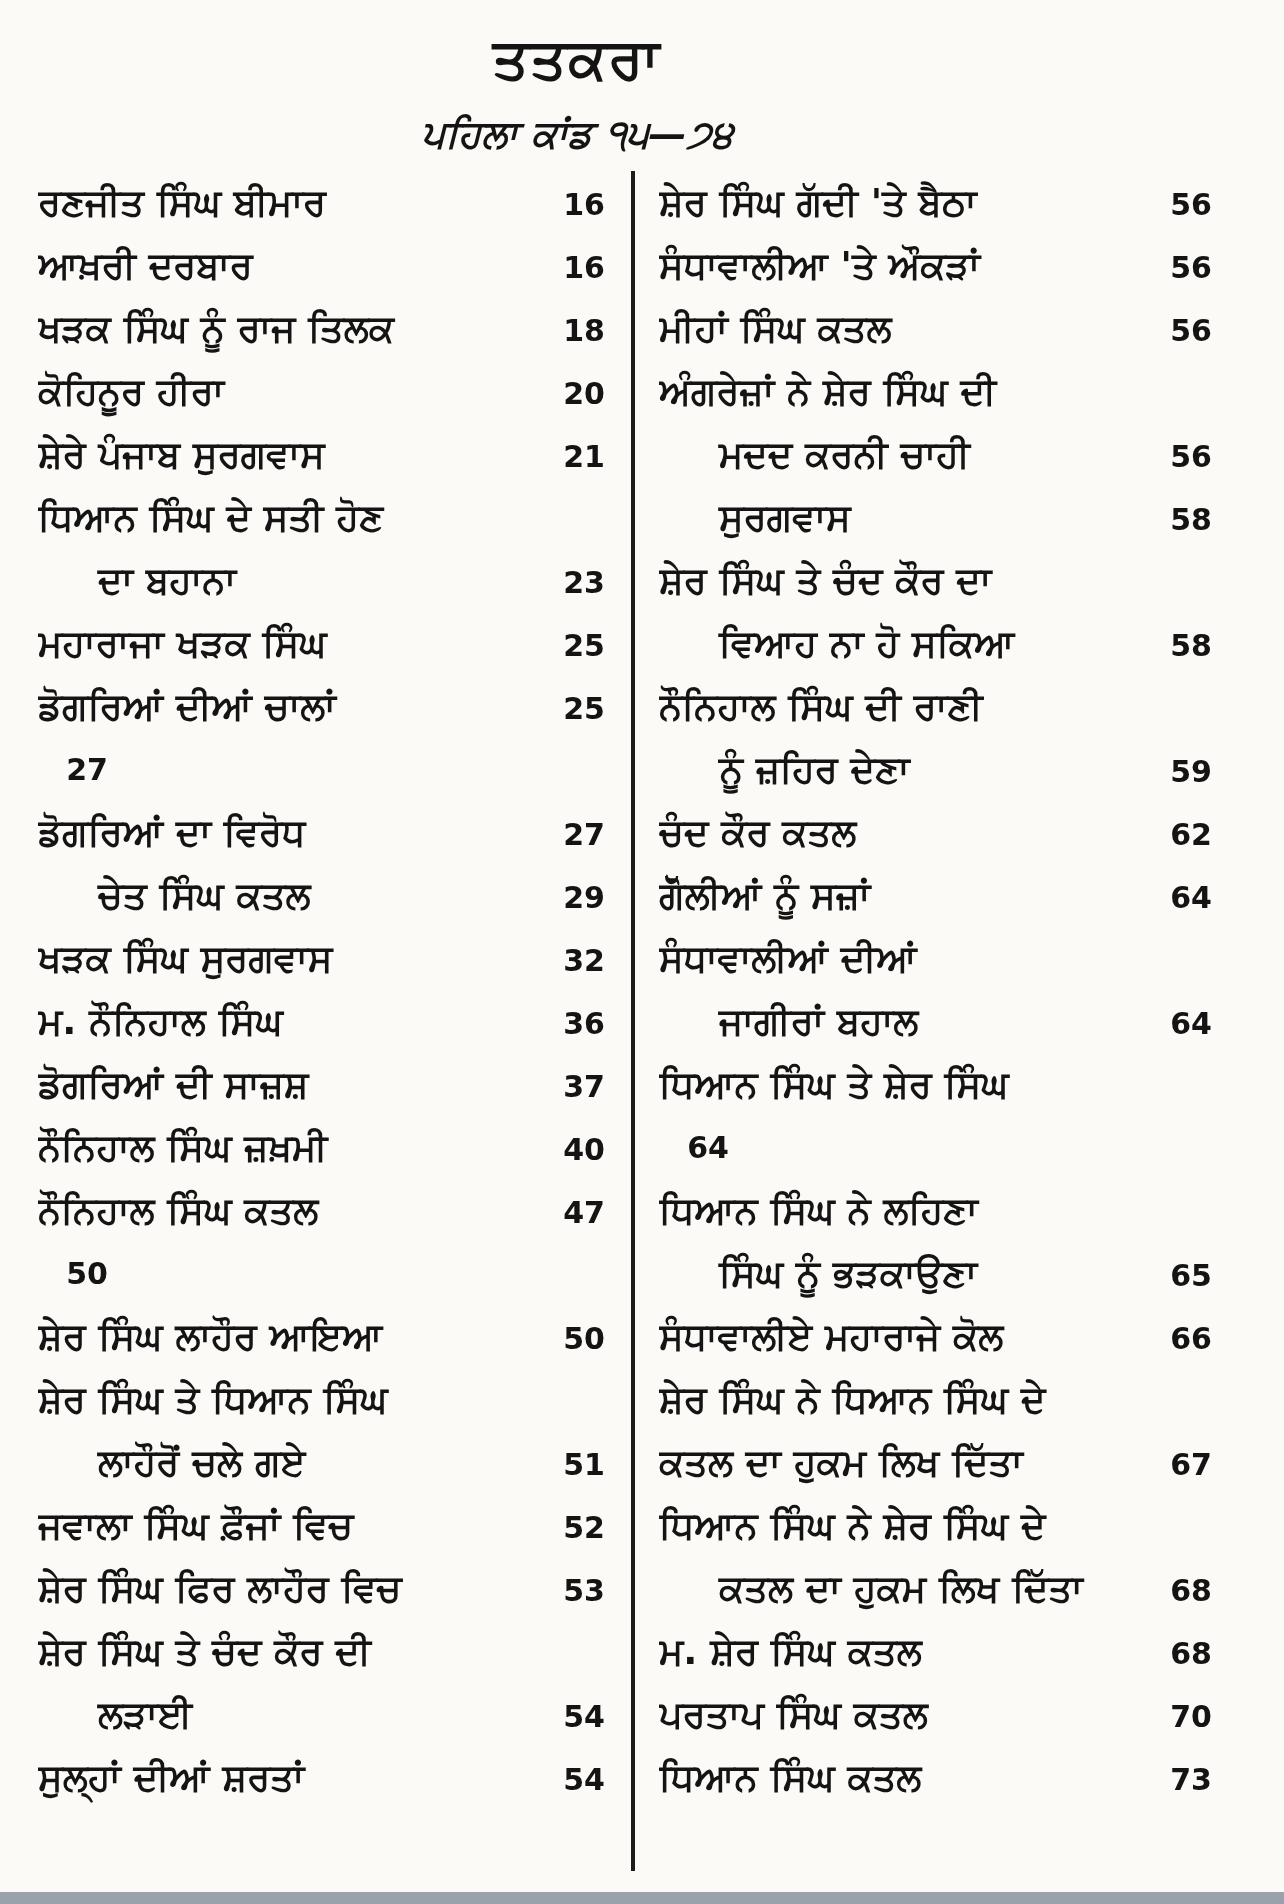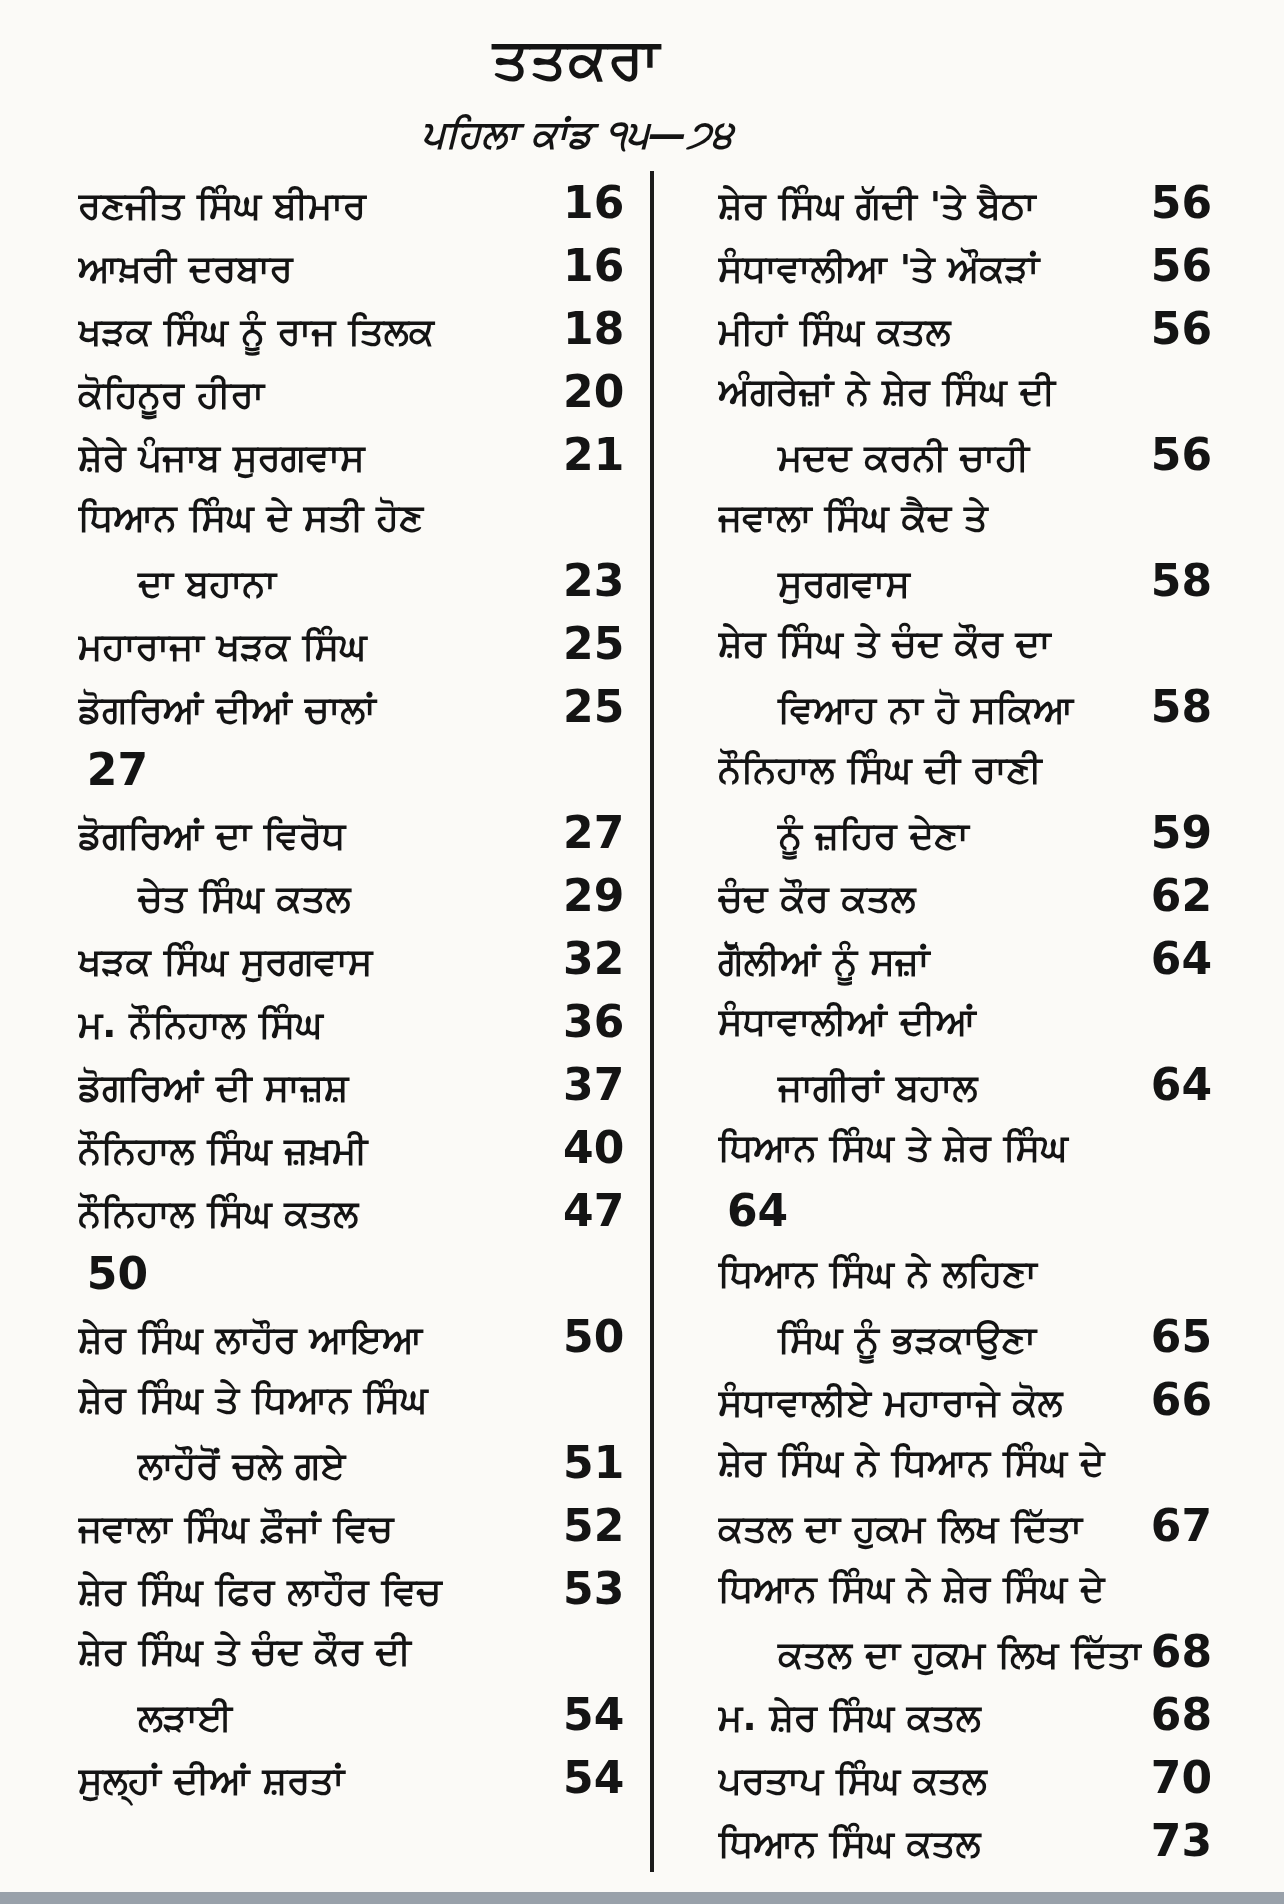--- a/index.html
+++ b/index.html
@@ -36,21 +36,20 @@
     font-style: italic;
   }
   .columns {
     display: flex;
     align-items: stretch;
     margin-top: 14px;
     min-height: 1700px;
   }
   .col {
     box-sizing: border-box;
-    margin-left: 40px;
   }
   .col.left {
     width: 631px;
     padding-left: 38px;
     padding-right: 26px;
   }
   .divider {
     width: 4px;
     background: #1c1c1c;
   }
@@ -70,21 +69,21 @@
   .row .t {
     font-size: 37px;
     font-weight: 700;
     flex: 1;
     overflow: hidden;
   }
   .row .t.ind {
     padding-left: 60px;
   }
   .row .p {
-    font-size: 44px;
+    font-size: 30px;
     font-weight: 700;
     min-width: 70px;
     text-align: right;
   }
   .bottom-edge {
     position: absolute;
     left: 0;
     bottom: 0;
     width: 100%;
     height: 12px;
@@ -220,24 +219,20 @@
         </div>
         <div class="row">
           <span class="t">ਅੰਗਰੇਜ਼ਾਂ ਨੇ ਸ਼ੇਰ ਸਿੰਘ ਦੀ</span>
           <span class="p"></span>
         </div>
         <div class="row">
           <span class="t ind">ਮਦਦ ਕਰਨੀ ਚਾਹੀ</span>
           <span class="p">56</span>
         </div>
         <div class="row">
-          <span class="t">ਜਵਾਲਾ ਸਿੰਘ ਕੈਦ ਤੇ</span>
-          <span class="p"></span>
-        </div>
-        <div class="row">
           <span class="t ind">ਸੁਰਗਵਾਸ</span>
           <span class="p">58</span>
         </div>
         <div class="row">
           <span class="t">ਸ਼ੇਰ ਸਿੰਘ ਤੇ ਚੰਦ ਕੌਰ ਦਾ</span>
           <span class="p"></span>
         </div>
         <div class="row">
           <span class="t ind">ਵਿਆਹ ਨਾ ਹੋ ਸਕਿਆ</span>
           <span class="p">58</span>

